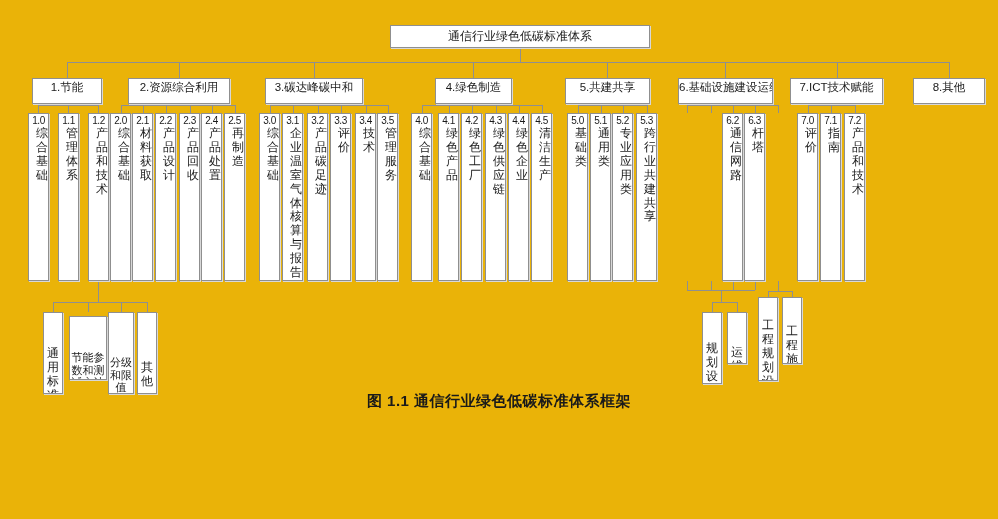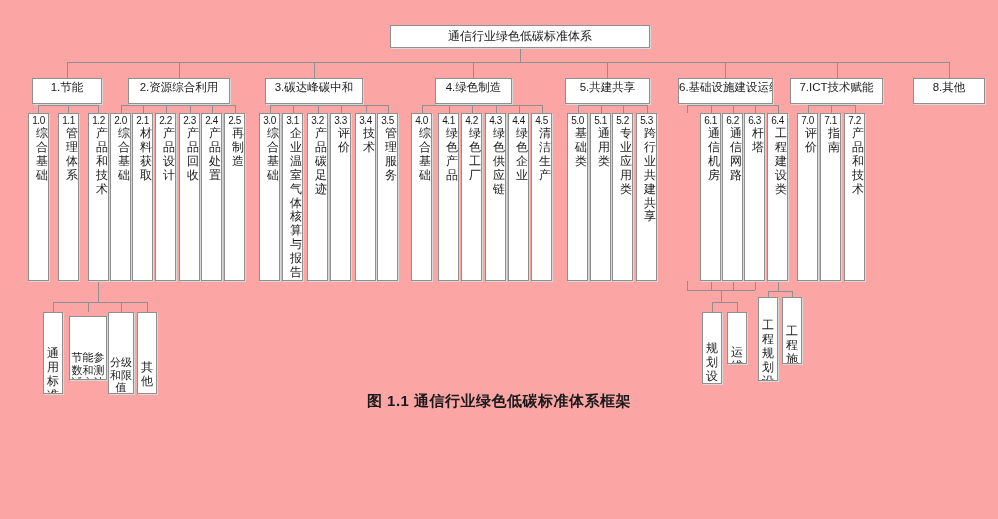--- a/index.html
+++ b/index.html
@@ -1,17 +1,17 @@
 <!DOCTYPE html>
 <html><head>
 <meta charset="utf-8">
 <style>
   html,body{margin:0;padding:0;background:#fff;}
   body{font-family:"Liberation Sans","DejaVu Sans",sans-serif;color:#1a1a1a;}
-  #stage{position:relative;width:998px;height:519px;background:#fca5a5;overflow:hidden;}
+  #stage{position:relative;width:998px;height:519px;background:#eab308;overflow:hidden;}
   svg.wires{position:absolute;left:0;top:0;pointer-events:none;}
   .box{position:absolute;box-sizing:border-box;background:#fff;border:1px solid #8f8f8f;
        box-shadow:1px 1px 0 #d8d8d8;text-align:center;}
   .rootbox{height:23px;width:260px;left:390px;top:25px;font-size:12px;line-height:21px;white-space:nowrap;}
   .gbox{height:26px;top:78px;font-size:11.5px;line-height:17px;white-space:nowrap;overflow:hidden;}
   .vbox{top:113px;height:168px;width:21px;font-size:12px;line-height:1.16;
         word-break:break-all;overflow:hidden;padding-top:1px;}
   .vbox .num{display:block;font-size:10px;line-height:12px;letter-spacing:-0.5px;}
   .vbox .vlabel{display:block;text-align:right;}
   .sbox{width:20px;font-size:12px;line-height:1.16;word-break:break-all;overflow:hidden;
@@ -150,36 +150,28 @@
     </div>
   <div class="box vbox" style="left:612px">
       <span class="num">5.2</span>
       <span class="vlabel">专业应用类</span>
     </div>
   <div class="box vbox" style="left:636px">
       <span class="num">5.3</span>
       <span class="vlabel">跨行业共建共享</span>
     </div>
 
-  <div class="box vbox" style="left:700px">
-      <span class="num">6.1</span>
-      <span class="vlabel">通信机房</span>
-    </div>
   <div class="box vbox" style="left:722px">
       <span class="num">6.2</span>
       <span class="vlabel">通信网路</span>
     </div>
   <div class="box vbox" style="left:744px">
       <span class="num">6.3</span>
       <span class="vlabel">杆塔</span>
     </div>
-  <div class="box vbox" style="left:767px">
-      <span class="num">6.4</span>
-      <span class="vlabel">工程建设类</span>
-    </div>
 
   <div class="box vbox" style="left:797px">
       <span class="num">7.0</span>
       <span class="vlabel">评价</span>
     </div>
   <div class="box vbox" style="left:820px">
       <span class="num">7.1</span>
       <span class="vlabel">指南</span>
     </div>
   <div class="box vbox" style="left:844px">

